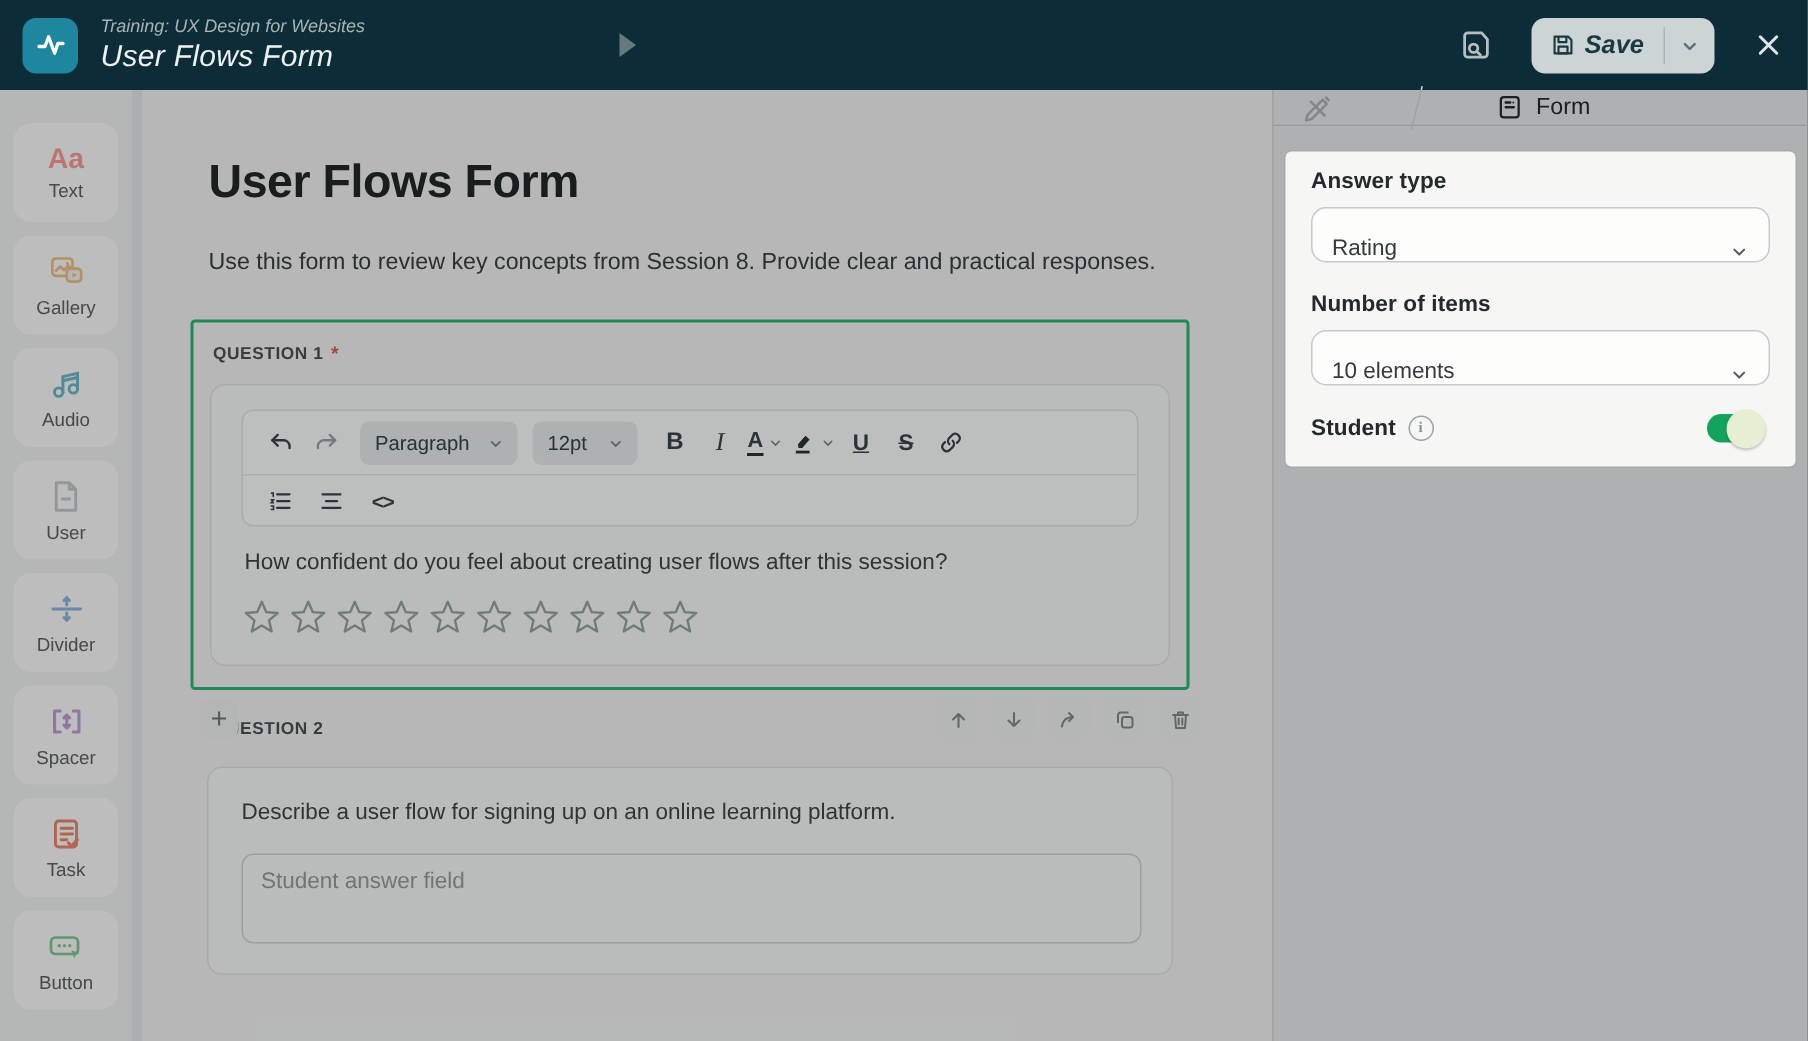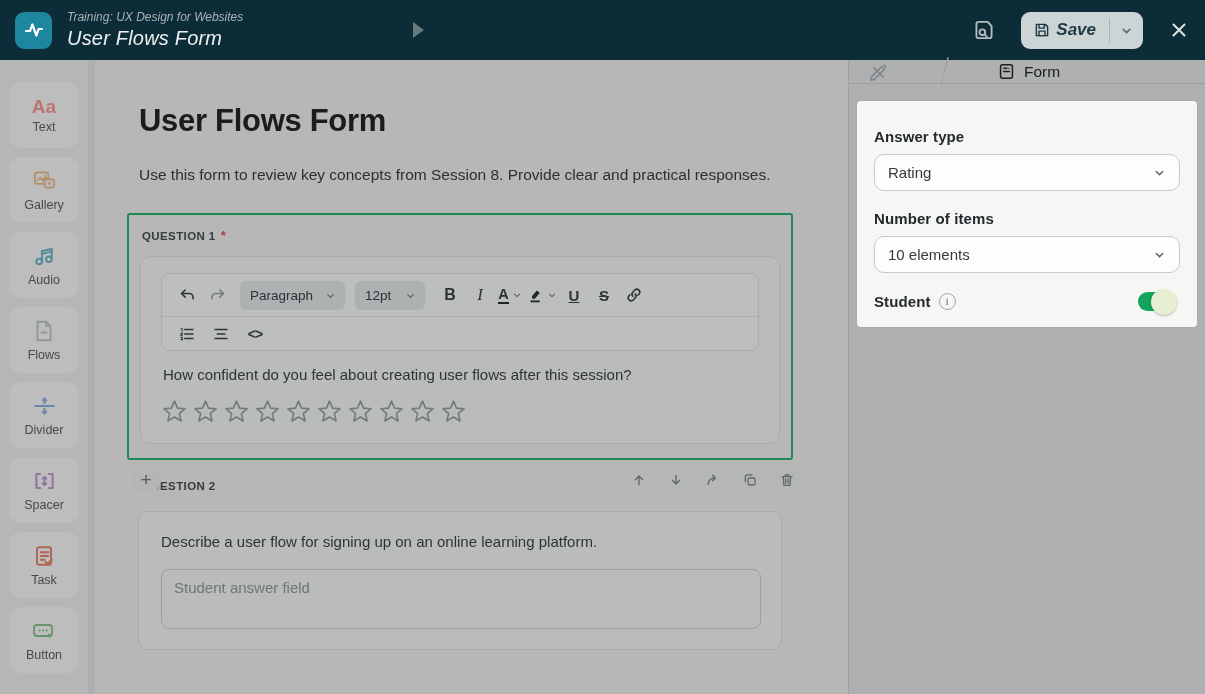--- a/index.html
+++ b/index.html
@@ -79,23 +79,23 @@
   .answer-field { margin-top:19px; width:600px; height:60px; background:#f9fafa; border:1px solid #d2d6d8; border-radius:8px; padding:9px 12px; font-size:15px; color:#949ca0; cursor:text; }
 
   
   .panel { position:absolute; left:848px; right:0; top:0; bottom:0; background:#e9ebec; border-left:1px solid #d5d8d9; }
   .panel-head { height:24px; display:flex; align-items:center; padding-left:12px; border-bottom:1px solid #cfd3d4;gap:36px; }
   .build-icon { width:22px; height:22px; color:#aeb4b7; cursor:pointer; margin-left:7px; }
   .tab-sep { width:1px; height:30px; background:#d2d6d7; transform:rotate(14deg); margin:0 16px 0 18px; }
   .form-tab { display:flex; align-items:center; gap:8px; cursor:pointer; }
   .form-tab .txt { font-size:15.5px; color:#262b2e; font-weight:500; }
 
-  .panel-card { position:relative; z-index:50; margin:17px 8px 0; background:#f6f7f5; border-radius:4px; padding:27px 17px 16px; box-shadow:0 0 0 1px rgba(0,0,0,0.03); }
+  .panel-card { position:relative; z-index:50; margin:17px 8px 0; background:#f6f7f5; border-radius:4px; padding:11px 17px 16px; box-shadow:0 0 0 1px rgba(0,0,0,0.03); }
   .p-label { font-size:15px; font-weight:700; color:#23292d; margin-bottom:9px; letter-spacing:.1px; }
-  .p-select { display:flex; align-items:center; justify-content:space-between; height:37px; border:1px solid #c5cacc; border-radius:10px; background:#fdfdfc; padding:0 13px; font-size:15px; color:#343a3e; cursor:pointer; margin-bottom:19px; }
+  .p-select { display:flex; align-items:flex-end; justify-content:space-between; height:37px; border:1px solid #c5cacc; border-radius:10px; background:#fdfdfc; padding:0 13px; font-size:15px; color:#343a3e; cursor:pointer; margin-bottom:19px; }
   .p-select .chev { color:#565e62; }
   .required-row { display:flex; align-items:center; margin-top:3px; }
   .info-icon { width:17px; height:17px; border:1.5px solid #9aa3a6; border-radius:50%; color:#8a9396; font-size:10px; font-weight:700; display:flex; align-items:center; justify-content:center; margin-left:8px; cursor:pointer; font-family:"Liberation Serif","DejaVu Serif",serif; }
   .toggle { position:relative; margin-left:auto; margin-right:6px; width:36px; height:19px; border-radius:10px; background:#c9cdcf; cursor:pointer; }
   .toggle.on { background:#12a45c; }
   .knob { position:absolute; top:-3.5px; left:-3px; width:26px; height:26px; border-radius:50%; background:#e6efd2; box-shadow:0 1px 2px rgba(0,0,0,.25); transition:left .1s; }
   .toggle.on .knob { left:13px; }
 </style>
 </head>
 <body>
@@ -170,21 +170,21 @@
         </svg>
         <span class="lbl">Audio</span>
       </div>
 
       <div class="side-item">
         <svg width="26" height="26" viewBox="0 0 24 24" fill="none" stroke="#c3cbcd" stroke-width="1.8" stroke-linejoin="round">
           <path d="M6 3.5 h8 l4 4 V20.5 H6 z"></path>
           <path d="M14 3.5 v4 h4"></path>
           <path d="M9 13.5 h6"></path>
         </svg>
-        <span class="lbl">Flows</span>
+        <span class="lbl">User</span>
       </div>
 
       <div class="side-item">
         <svg width="27" height="26" viewBox="0 0 24 24" fill="none" stroke="#8fb4e3" stroke-width="1.8" stroke-linecap="round">
           <path d="M3.5 12 h17"></path>
           <path d="M12 9.5 V5 M10.3 6.8 L12 5 l1.7 1.8"></path>
           <path d="M12 14.5 V19 M10.3 17.2 L12 19 l1.7-1.8"></path>
         </svg>
         <span class="lbl">Divider</span>
       </div>

